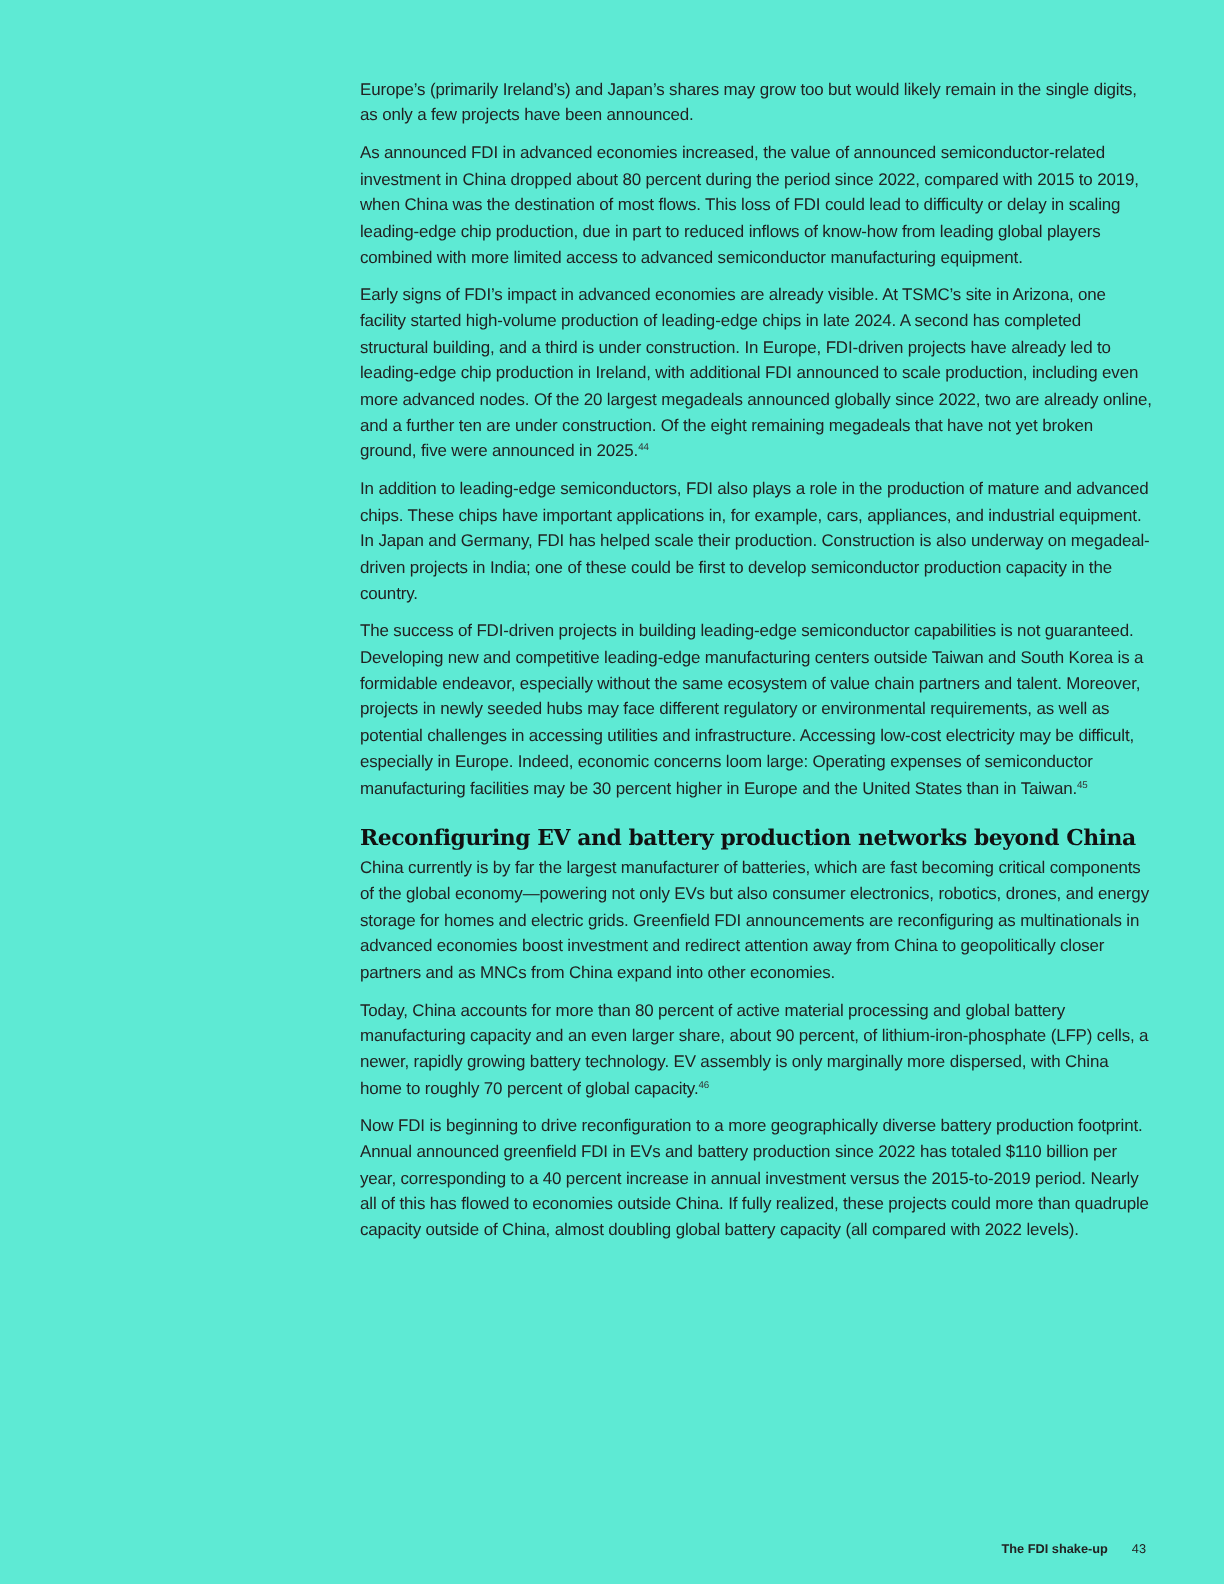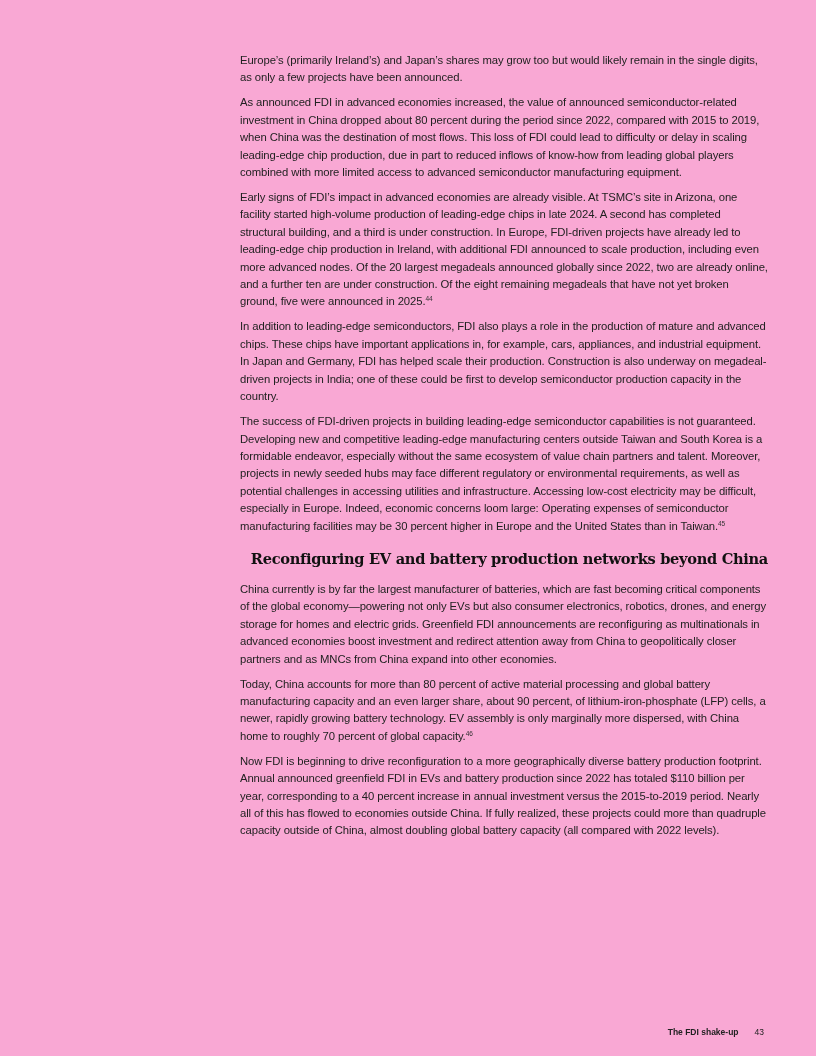--- a/index.html
+++ b/index.html
@@ -1,29 +1,29 @@
 <!DOCTYPE html>
 <html><head>
 <meta charset="utf-8">
 <style>
   html, body { margin: 0; padding: 0; background: #ffffff; }
   body { width: 816px; height: 1056px; position: relative; overflow: hidden; }
-  .page { position: absolute; left: 0; top: 0; width: 816px; height: 1056px; background: #f9a8d4; }
+  .page { position: absolute; left: 0; top: 0; width: 816px; height: 1056px; background: #5eead4; }
   .content {
     position: absolute; left: 240px; top: 52px; width: 528px;
     font-family: "Liberation Sans", sans-serif;
     font-size: 11.3px; line-height: 17.4px; color: #222222;
     letter-spacing: -0.1px;
   }
   .content p { margin: 0 0 7.6px 0; }
   .content sup { font-size: 6.5px; line-height: 0; vertical-align: 4px; color: #333; }
   .content h2 {
     font-family: "DejaVu Serif", serif; font-weight: bold;
     font-size: 14.6px; line-height: 20px; color: #111111;
-    margin: 14px 0 12px 0; letter-spacing: -0.3px; text-align: right;
+    margin: 14px 0 2px 0; letter-spacing: -0.3px;
   }
   .footer {
     position: absolute; top: 1027px; right: 52px;
     font-family: "Liberation Sans", sans-serif; font-size: 8.5px; color: #222;
     display: flex; gap: 16px; align-items: flex-end;
   }
   .footer .title { font-weight: bold; }
 </style>
 </head>
 <body>

